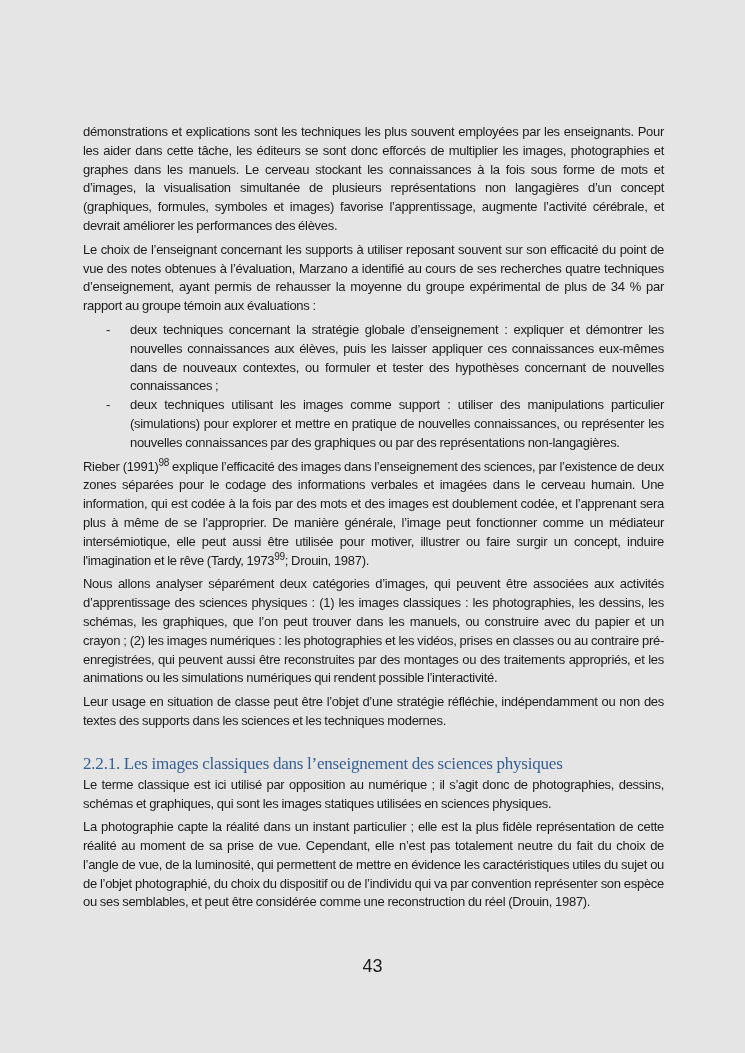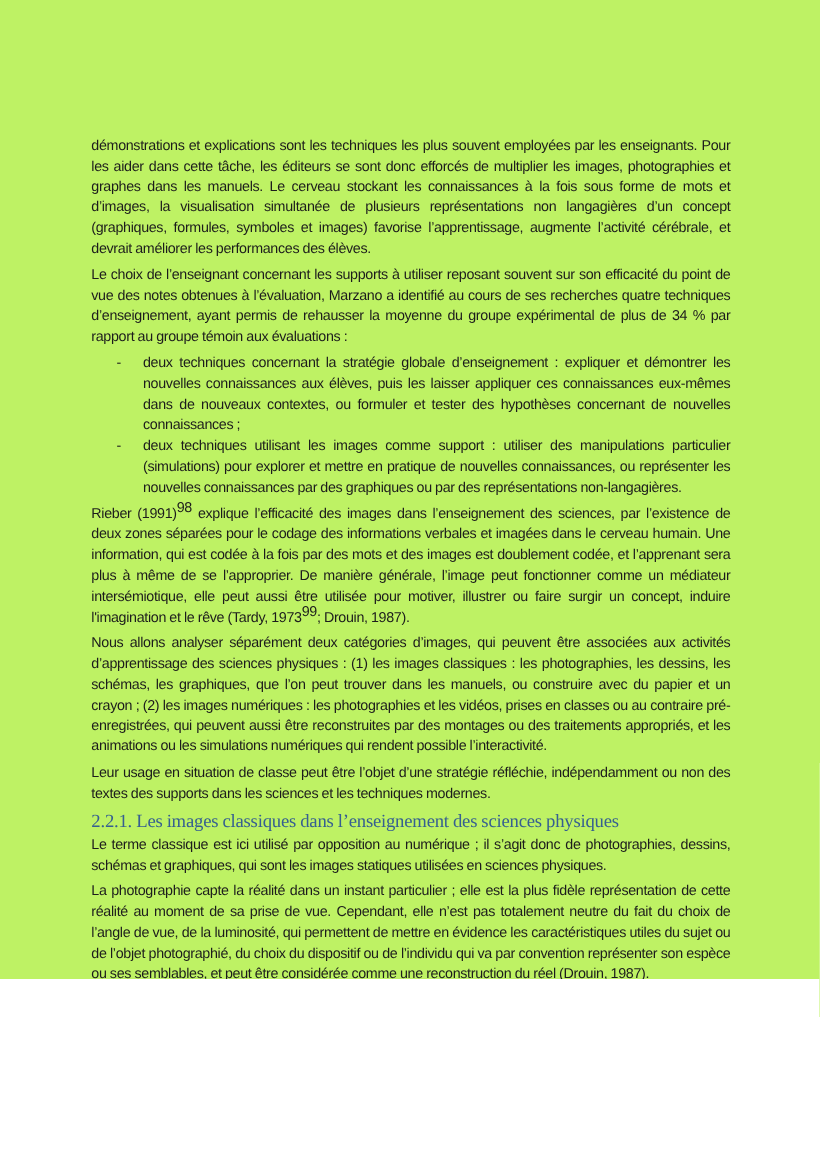--- a/index.html
+++ b/index.html
@@ -3,48 +3,48 @@
 <meta charset="utf-8">
 <style>
   html, body { margin: 0; padding: 0; }
   body {
     width: 745px; height: 1053px;
     background: #ffffff;
     font-family: "Liberation Sans", sans-serif;
   }
   .page {
     position: relative;
-    width: 745px; height: 890px;
-    background: #bef264;
+    width: 745px; height: 1053px;
+    background: #e5e5e5;
     overflow: hidden;
     color: #1c1c1c;
   }
   .content {
     position: absolute;
     left: 83px; top: 123px;
     width: 581px;
     font-size: 13px;
     line-height: 18.8px;
     letter-spacing: -0.3px;
     word-spacing: -0.3px;
     text-align: justify;
   }
   .content p { margin: 0 0 5px 0; }
   .dash-list { margin: 0 0 5px 0; padding: 0; list-style: none; }
   .dash-list .list-item { position: relative; padding-left: 47px; margin: 0; }
   .dash-list .dash { position: absolute; left: 23px; top: 0; }
-  sup.fn { font-size: 13px; line-height: 0; vertical-align: super; }
+  sup.fn { font-size: 10px; line-height: 0; vertical-align: super; }
   h2.section-heading {
     font-family: "Liberation Serif", serif;
     font-weight: normal;
     color: #365f91;
     font-size: 17px;
     line-height: 22px;
     letter-spacing: -0.2px;
-    margin: 5px 0 1px 0;
+    margin: 22px 0 1px 0;
     text-align: left;
   }
   h3.subsection-heading {
     font-family: "Liberation Serif", serif;
     font-weight: normal;
     color: #365f91;
     font-size: 16.5px;
     line-height: 20px;
     letter-spacing: -0.2px;
     margin: 6px 0 3px 0;

